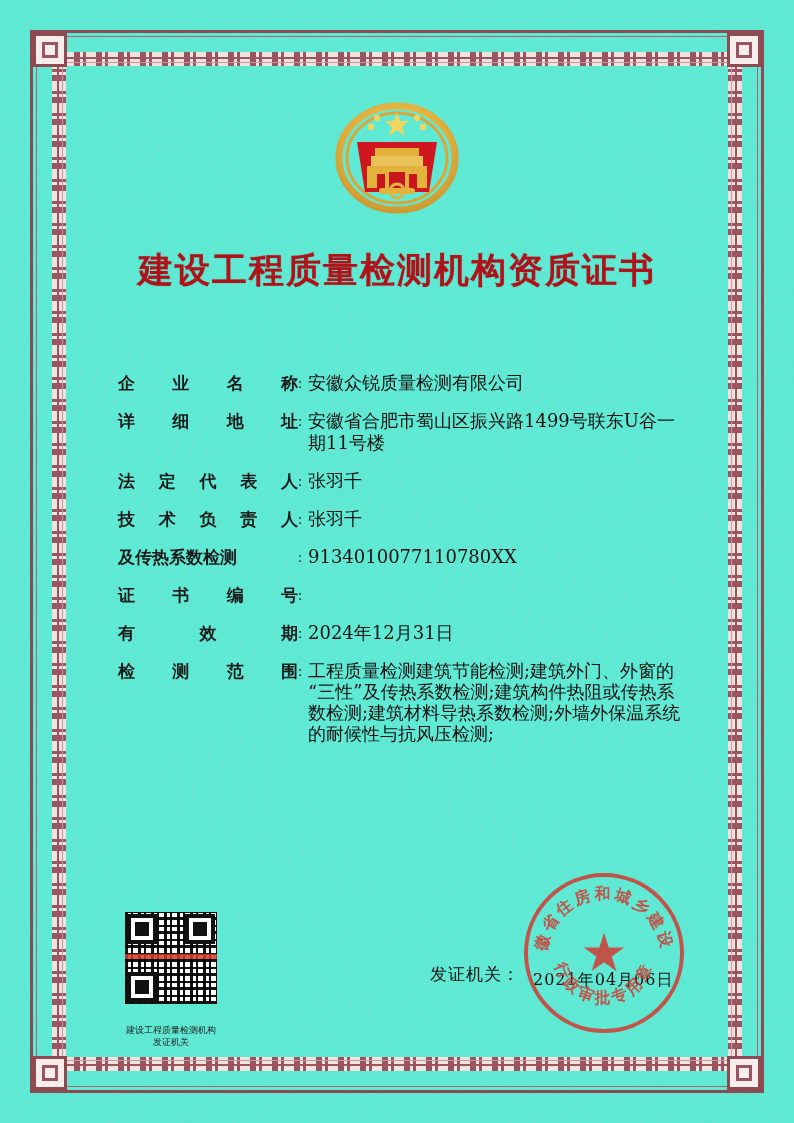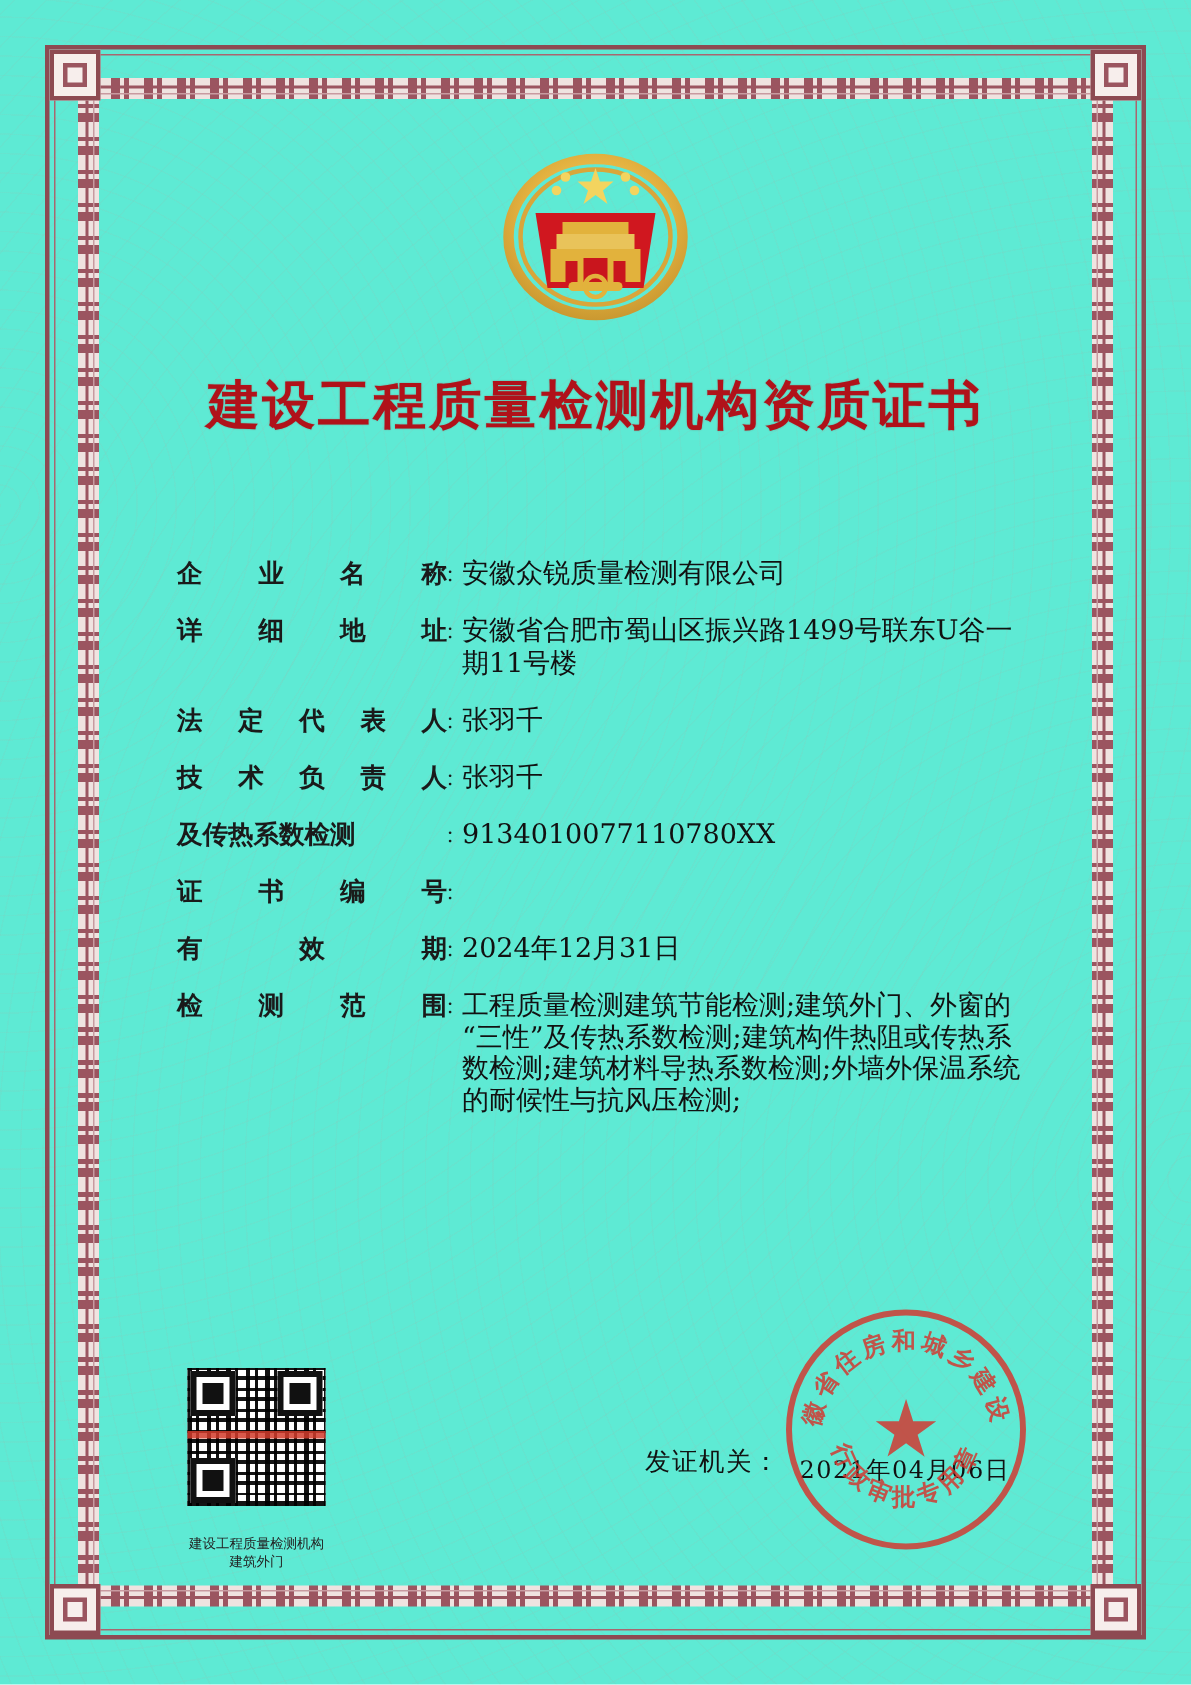--- a/index.html
+++ b/index.html
@@ -386,21 +386,21 @@
 
   <div class="qr-block">
     <div class="qr">
       <span class="fp a"></span>
       <span class="fp b"></span>
       <span class="fp c"></span>
       <span class="redline"></span>
     </div>
     <div class="qr-caption">
       <div>建设工程质量检测机构</div>
-      <div>建筑外门</div>
+      <div>发证机关</div>
     </div>
   </div>
 
   <div class="issuer">发证机关：</div>
   <div class="issue-date">2021年04月06日</div>
 
   <div class="seal">
     <svg class="seal-arc" viewBox="0 0 152 152" aria-hidden="true">
       <defs>
         <path id="arcTop" d="M 18,80 A 58,58 0 0 1 134,80"></path>

